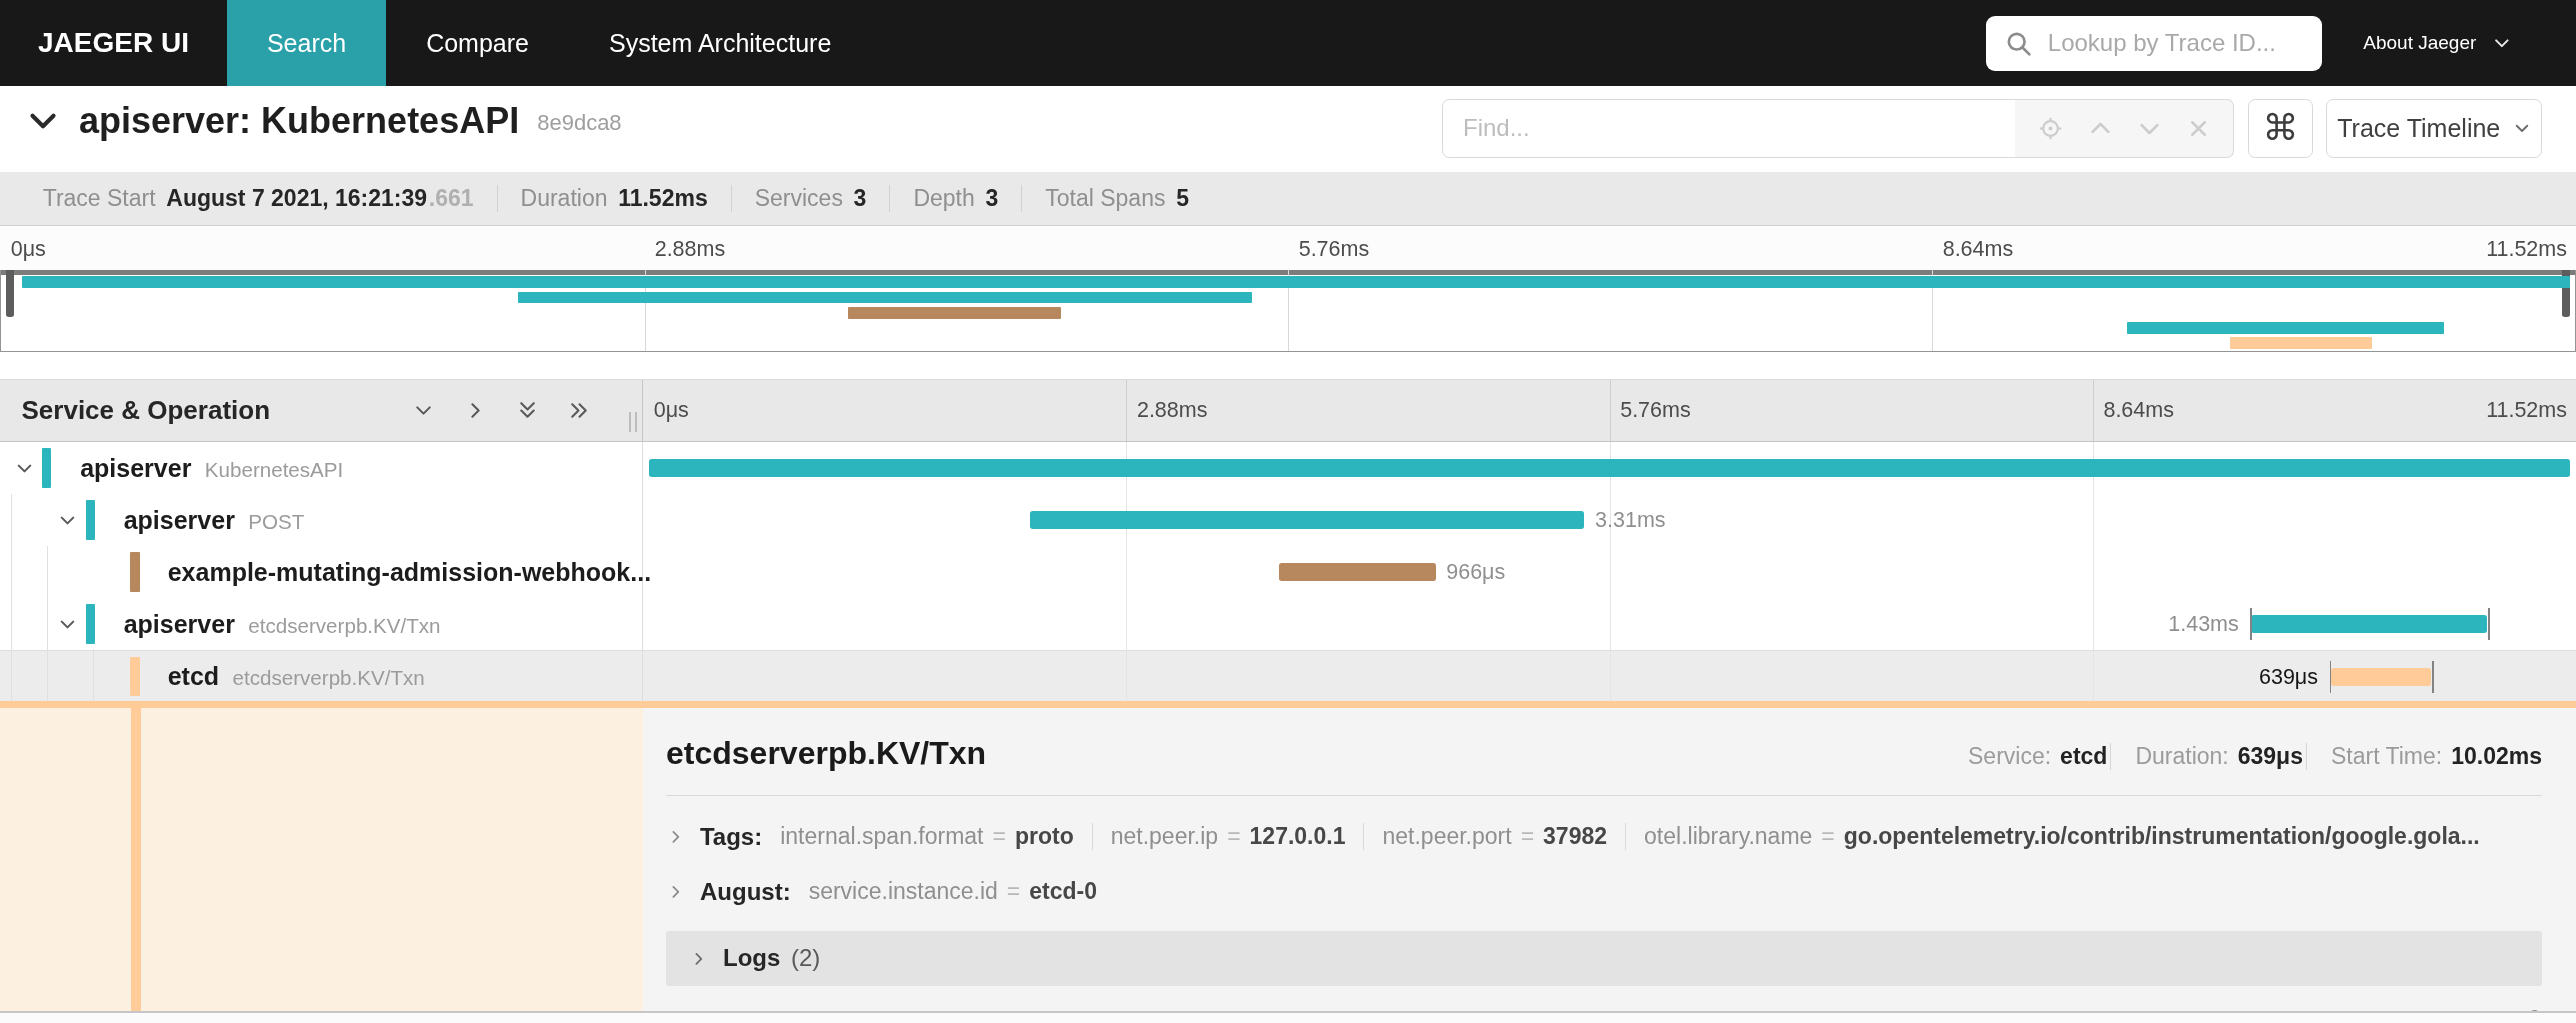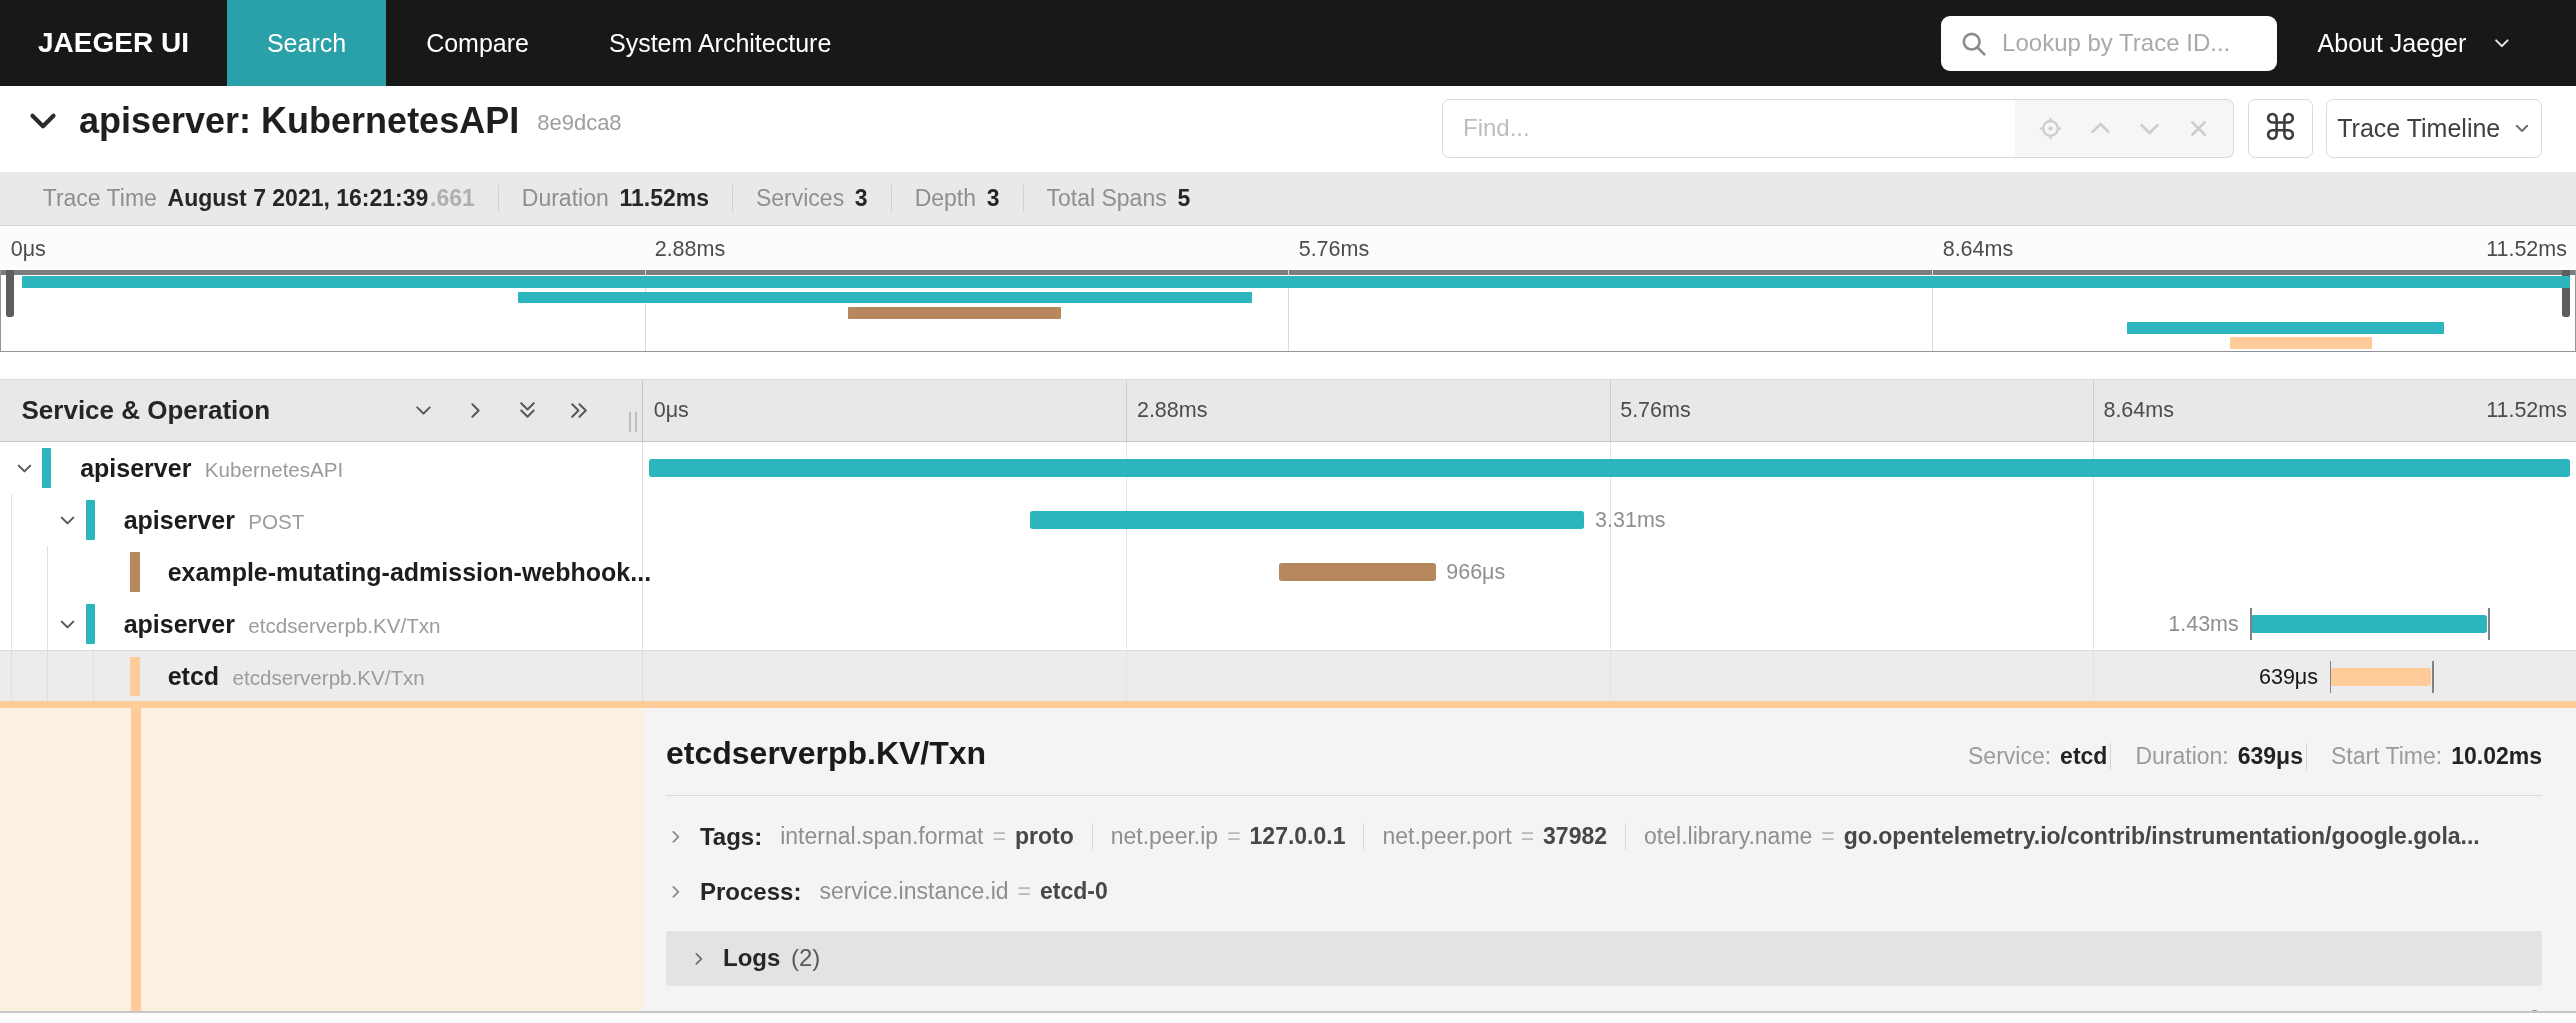--- a/index.html
+++ b/index.html
@@ -9,21 +9,21 @@
   
   .nav{position:absolute;top:0;left:0;right:0;height:86px;background:#181818;display:flex;align-items:stretch;z-index:10;}
   .brand{color:#fff;font-weight:700;font-size:28px;display:flex;align-items:center;padding:0 38px;}
   .nav-tabs{display:flex;align-items:stretch;}
   .nav-tab{color:#fff;font-size:25px;display:flex;align-items:center;padding:0 40px;cursor:pointer;}
   .nav-tab.active{background:#2AA1A8;}
   .nav-right{margin-left:auto;display:flex;align-items:center;gap:41px;padding-right:64px;padding-left:32px;}
   .lookup{width:336px;height:55px;background:#fff;border-radius:9px;display:flex;align-items:center;padding:0 7.2px 0 18px;gap:12.5px;box-sizing:border-box;}
   .lookup input{border:none;outline:none;font-size:24px;color:#555;width:100%;font-family:inherit;background:transparent;}
   .lookup input::placeholder{color:#a9a9a9;}
-  .about{color:#fff;font-size:25px;display:flex;gap:26px;align-items:center;cursor:pointer;}
+  .about{color:#fff;font-size:19px;display:flex;gap:16px;align-items:center;cursor:pointer;}
 
   
   .topbar{position:absolute;top:86px;left:0;right:0;height:86px;background:#fff;}
   .trace-title{position:absolute;left:25px;top:0;height:70px;display:flex;align-items:center;gap:18px;}
   .trace-title .t{font-size:36px;font-weight:700;color:#1f1f1f;}
   .trace-title .id{font-size:22px;color:#9e9e9e;padding-top:3.6px;}
   .find-input{position:absolute;left:1442px;top:12.5px;width:574px;height:59px;box-sizing:border-box;border:0.9px solid #d9d9d9;border-radius:7.2px 0 0 7.2px;background:#fff;display:flex;align-items:center;padding:0 18px;}
   .find-input input{border:none;outline:none;width:100%;font-size:24px;color:#555;font-family:inherit;}
   .find-input input::placeholder{color:#bdbdbd;}
   .find-ops{position:absolute;left:2015px;top:12.5px;width:219px;height:59px;box-sizing:border-box;border:0.9px solid #d9d9d9;border-left:none;border-radius:0 7.2px 7.2px 0;background:#f6f6f6;display:flex;align-items:center;justify-content:space-evenly;color:#cdcdcd;}
@@ -190,21 +190,21 @@
     <span style="display:flex;color:#6e6e6e;">
       <svg width="18" height="18" viewBox="0 0 24 24" fill="none" stroke="currentColor" stroke-width="2.6" stroke-linecap="round" stroke-linejoin="round">
           <polyline points="5 9 12 16 19 9"></polyline>
         </svg>
     </span>
   </div>
 </div>
 
 <div class="summary">
     <span class="sum-item">
-      <span class="lbl">Trace Time</span>
+      <span class="lbl">Trace Start</span>
       <span class="val">August 7 2021, 16:21:39</span>
       <span class="sfx" style="margin-left: -9px;">.661</span>
     </span>
     <span class="sum-item">
       <span class="lbl">Duration</span>
       <span class="val">11.52ms</span>
     </span>
     <span class="sum-item">
       <span class="lbl">Services</span>
       <span class="val">3</span>
@@ -433,21 +433,21 @@
           <span class="v">go.opentelemetry.io/contrib/instrumentation/google.gola...</span>
         </span>
       </span>
   </div>
   <div class="d-row">
     <span class="chev">
         <svg width="19.7" height="19.7" viewBox="0 0 24 24" fill="none" stroke="currentColor" stroke-width="2.2" stroke-linecap="round" stroke-linejoin="round">
           <polyline points="9 6 15 12 9 18"></polyline>
         </svg>
       </span>
-    <span class="cap">Process:</span>
+    <span class="cap">August:</span>
     <span class="kv-list" style="display:flex;overflow:hidden;">
         <span class="kv">
           <span class="k">service.instance.id</span>
           <span class="eq">=</span>
           <span class="v">etcd-0</span>
         </span>
       </span>
   </div>
   <div class="logs-box">
     <span class="chev">

